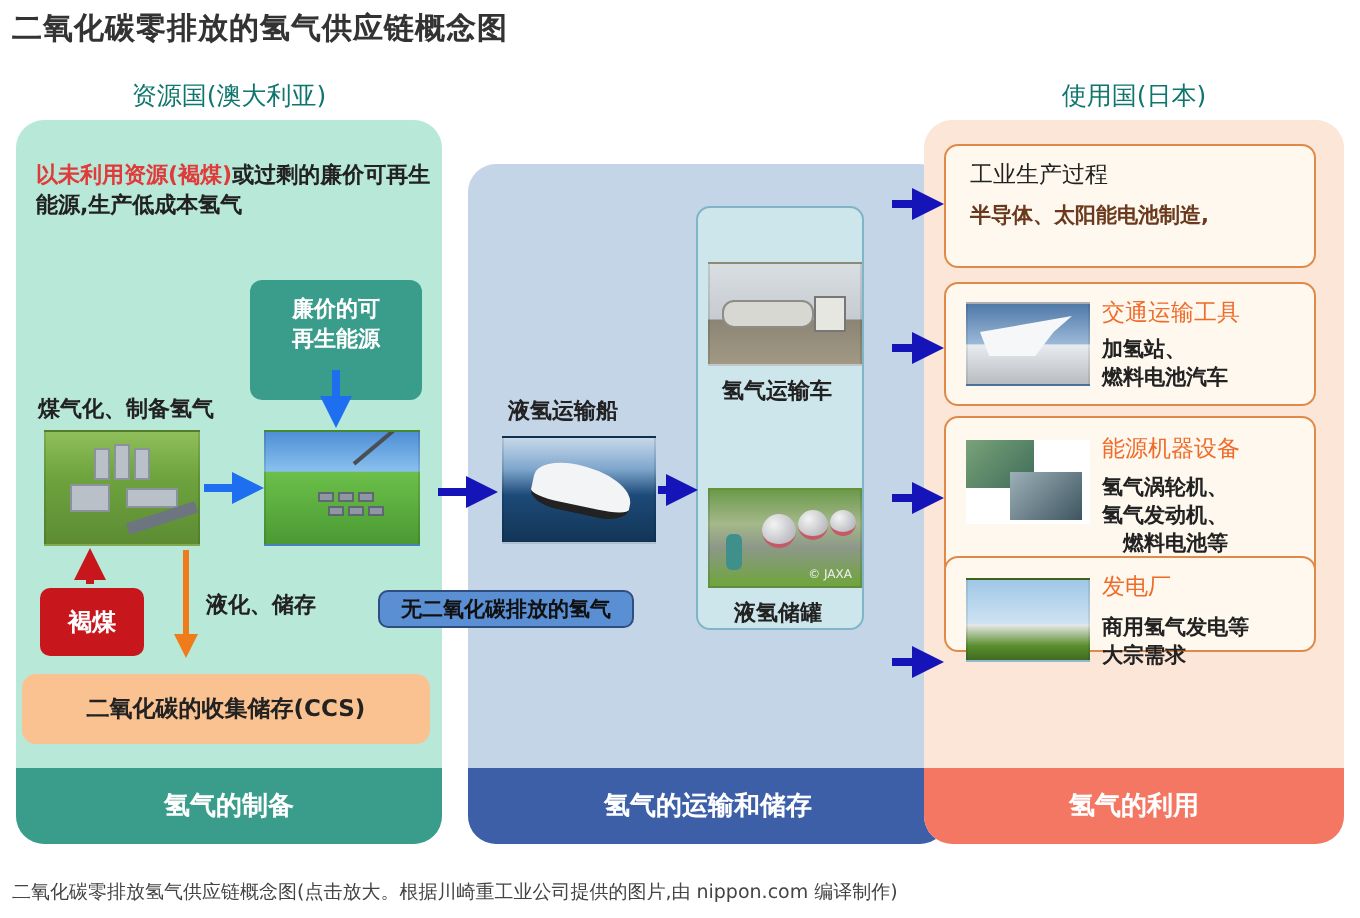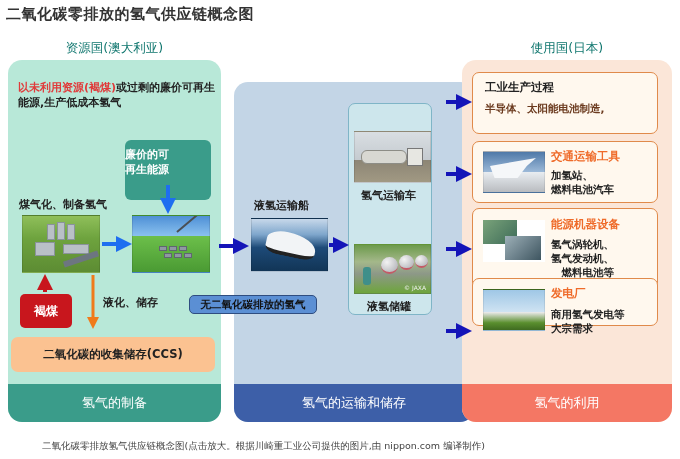--- a/index.html
+++ b/index.html
@@ -5,32 +5,32 @@
   * { box-sizing: border-box; margin: 0; padding: 0; }
   body {
     width: 680px; height: 459px; background: #ffffff; position: relative; overflow: hidden;
     font-family: "DejaVu Sans", "Liberation Sans", sans-serif; color: #222;
   }
   .abs { position: absolute; }
   .title { left: 6px; top: 5px; font-size: 15px; font-weight: bold; color: #333; letter-spacing: 0.5px; }
   .colhead { font-size: 12.5px; color: #0f766e; text-align: center; }
   .panel { border-radius: 14px; overflow: hidden; }
   .panel-footer { position: absolute; left: 0; right: 0; bottom: 0; height: 38px; color: #fff;
-    font-size: 13px; font-weight: normal; display: flex; align-items: center; justify-content: center; }
+    font-size: 13px; font-weight: bold; display: flex; align-items: center; justify-content: center; }
   .p1 { left: 8px; top: 60px; width: 213px; height: 362px; background: #b8e8d8; }
   .p1 .panel-footer { background: #3a9c8a; }
   .p2 { left: 234px; top: 82px; width: 240px; height: 340px; background: #c3d5e6; }
   .p2 .panel-footer { background: #3d5fa8; }
   .p3 { left: 462px; top: 60px; width: 210px; height: 362px; background: #fbe6d8; }
   .p3 .panel-footer { background: #f47764; }
 
   .intro { left: 18px; top: 80px; width: 200px; font-size: 11px; font-weight: bold; line-height: 15px; color: #222; }
   .intro .red { color: #e03b3b; }
   .green-box { left: 125px; top: 140px; width: 86px; height: 60px; background: #3a9c8a; border-radius: 6px;
-    color: #fff; font-size: 11px; font-weight: bold; line-height: 15px; padding-top: 7px; }
+    color: #fff; font-size: 11px; font-weight: bold; text-align: center; line-height: 15px; padding-top: 7px; }
   .label { font-size: 11px; font-weight: bold; color: #222; }
   .img { border: 1px solid rgba(0,0,0,0.1); overflow: hidden; }
   .img-coal { left: 22px; top: 215px; width: 78px; height: 58px;
     background: linear-gradient(180deg,#8fbf5a 0%,#6ea33e 40%,#5d8c33 100%); }
   .img-coal .bld { position:absolute; background:#b9c0c7; border:1px solid #8a939c; }
   .img-plant { left: 132px; top: 215px; width: 78px; height: 58px;
     background: linear-gradient(180deg,#4e8fd6 0%,#89c0ee 35%,#6cbf4a 36%,#4a9a33 100%); }
   .img-plant .tank { position:absolute; width:8px; height:5px; background:#8f98a2; border:1px solid #5f6770; }
   .brown-box { left: 20px; top: 294px; width: 52px; height: 34px; background: #c8161d; border-radius: 5px;
     color: #fff; font-size: 12px; font-weight: bold; display:flex; align-items:center; justify-content:center; }
@@ -48,35 +48,35 @@
   .img-truck { left: 354px; top: 131px; width: 77px; height: 52px;
     background: linear-gradient(180deg,#d9dee2 0%,#c5cbd0 55%,#8c8575 56%,#a19983 100%); }
   .truck-tank { position:absolute; left:6px; top:18px; width:46px; height:14px; background:#d8d8d2; border-radius:6px; border:1px solid #8d8d86; }
   .truck-cab { position:absolute; left:52px; top:16px; width:16px; height:18px; background:#e7e7e2; border:1px solid #777; }
   .img-tank { left: 354px; top: 244px; width: 77px; height: 50px;
     background: linear-gradient(180deg,#6c9a4b 0%,#a4b88a 35%,#8d9888 60%,#6ea53c 100%); }
   .sphere { position:absolute; width:17px; height:17px; border-radius:50%; background: radial-gradient(circle at 35% 35%,#f3f3f3,#a9aab0);
     border-bottom: 2px solid #c45a66; }
 
   .use-card { left: 472px; width: 186px; background: #fff8ee; border: 1.3px solid #e08a4a; border-radius: 7px; }
-  .use-title { font-size: 11.5px; font-weight: bold; color: #ef6b2a; }
+  .use-title { font-size: 11.5px; font-weight: normal; color: #ef6b2a; }
   .use-title.dark { color: #222; }
   .use-desc { font-size: 10.5px; font-weight: bold; color: #222; line-height: 14px; }
   .use-desc.brown { color: #6b3a1e; }
   .thumb { position:absolute; left: 10px; width: 62px; height: 42px; border: 1px solid rgba(0,0,0,0.08); }
   .th-station { background: linear-gradient(180deg,#4f79a8 0%,#9cb9d8 50%,#e8ecf0 51%,#b9bcc0 100%); }
   .th-station::after { content:""; position:absolute; left:6px; top:6px; width:46px; height:20px;
     background:#f5f7f9; clip-path: polygon(0 40%, 100% 0, 80% 40%, 60% 100%, 10% 100%); }
   .th-energy { background: #ffffff; }
   .th-energy .a { position:absolute; left:0; top:0; width:34px; height:24px; background: linear-gradient(135deg,#7aa37a,#3d6b58); }
   .th-energy .b { position:absolute; left:22px; top:16px; width:36px; height:24px; background: linear-gradient(135deg,#9db0b8,#3e5560); }
   .th-power { background: linear-gradient(180deg,#9fc7e6 0%,#cfe3f2 55%,#e8e8e8 56%,#5a8f2e 82%,#3f6b20 100%); }
 
   .arrow { position:absolute; }
-  .caption { left: 6px; top: 440px; font-size: 9.5px; color: #444; margin-left: 36px; }
+  .caption { left: 6px; top: 440px; font-size: 9.5px; color: #444; }
 </style>
 </head>
 <body>
 
 <div class="abs title">二氧化碳零排放的氢气供应链概念图</div>
 
 <div class="abs colhead" style="left:8px;top:40px;width:213px;">资源国(澳大利亚)</div>
 <div class="abs colhead" style="left:462px;top:40px;width:210px;">使用国(日本)</div>
 
 <div class="abs panel p1">

